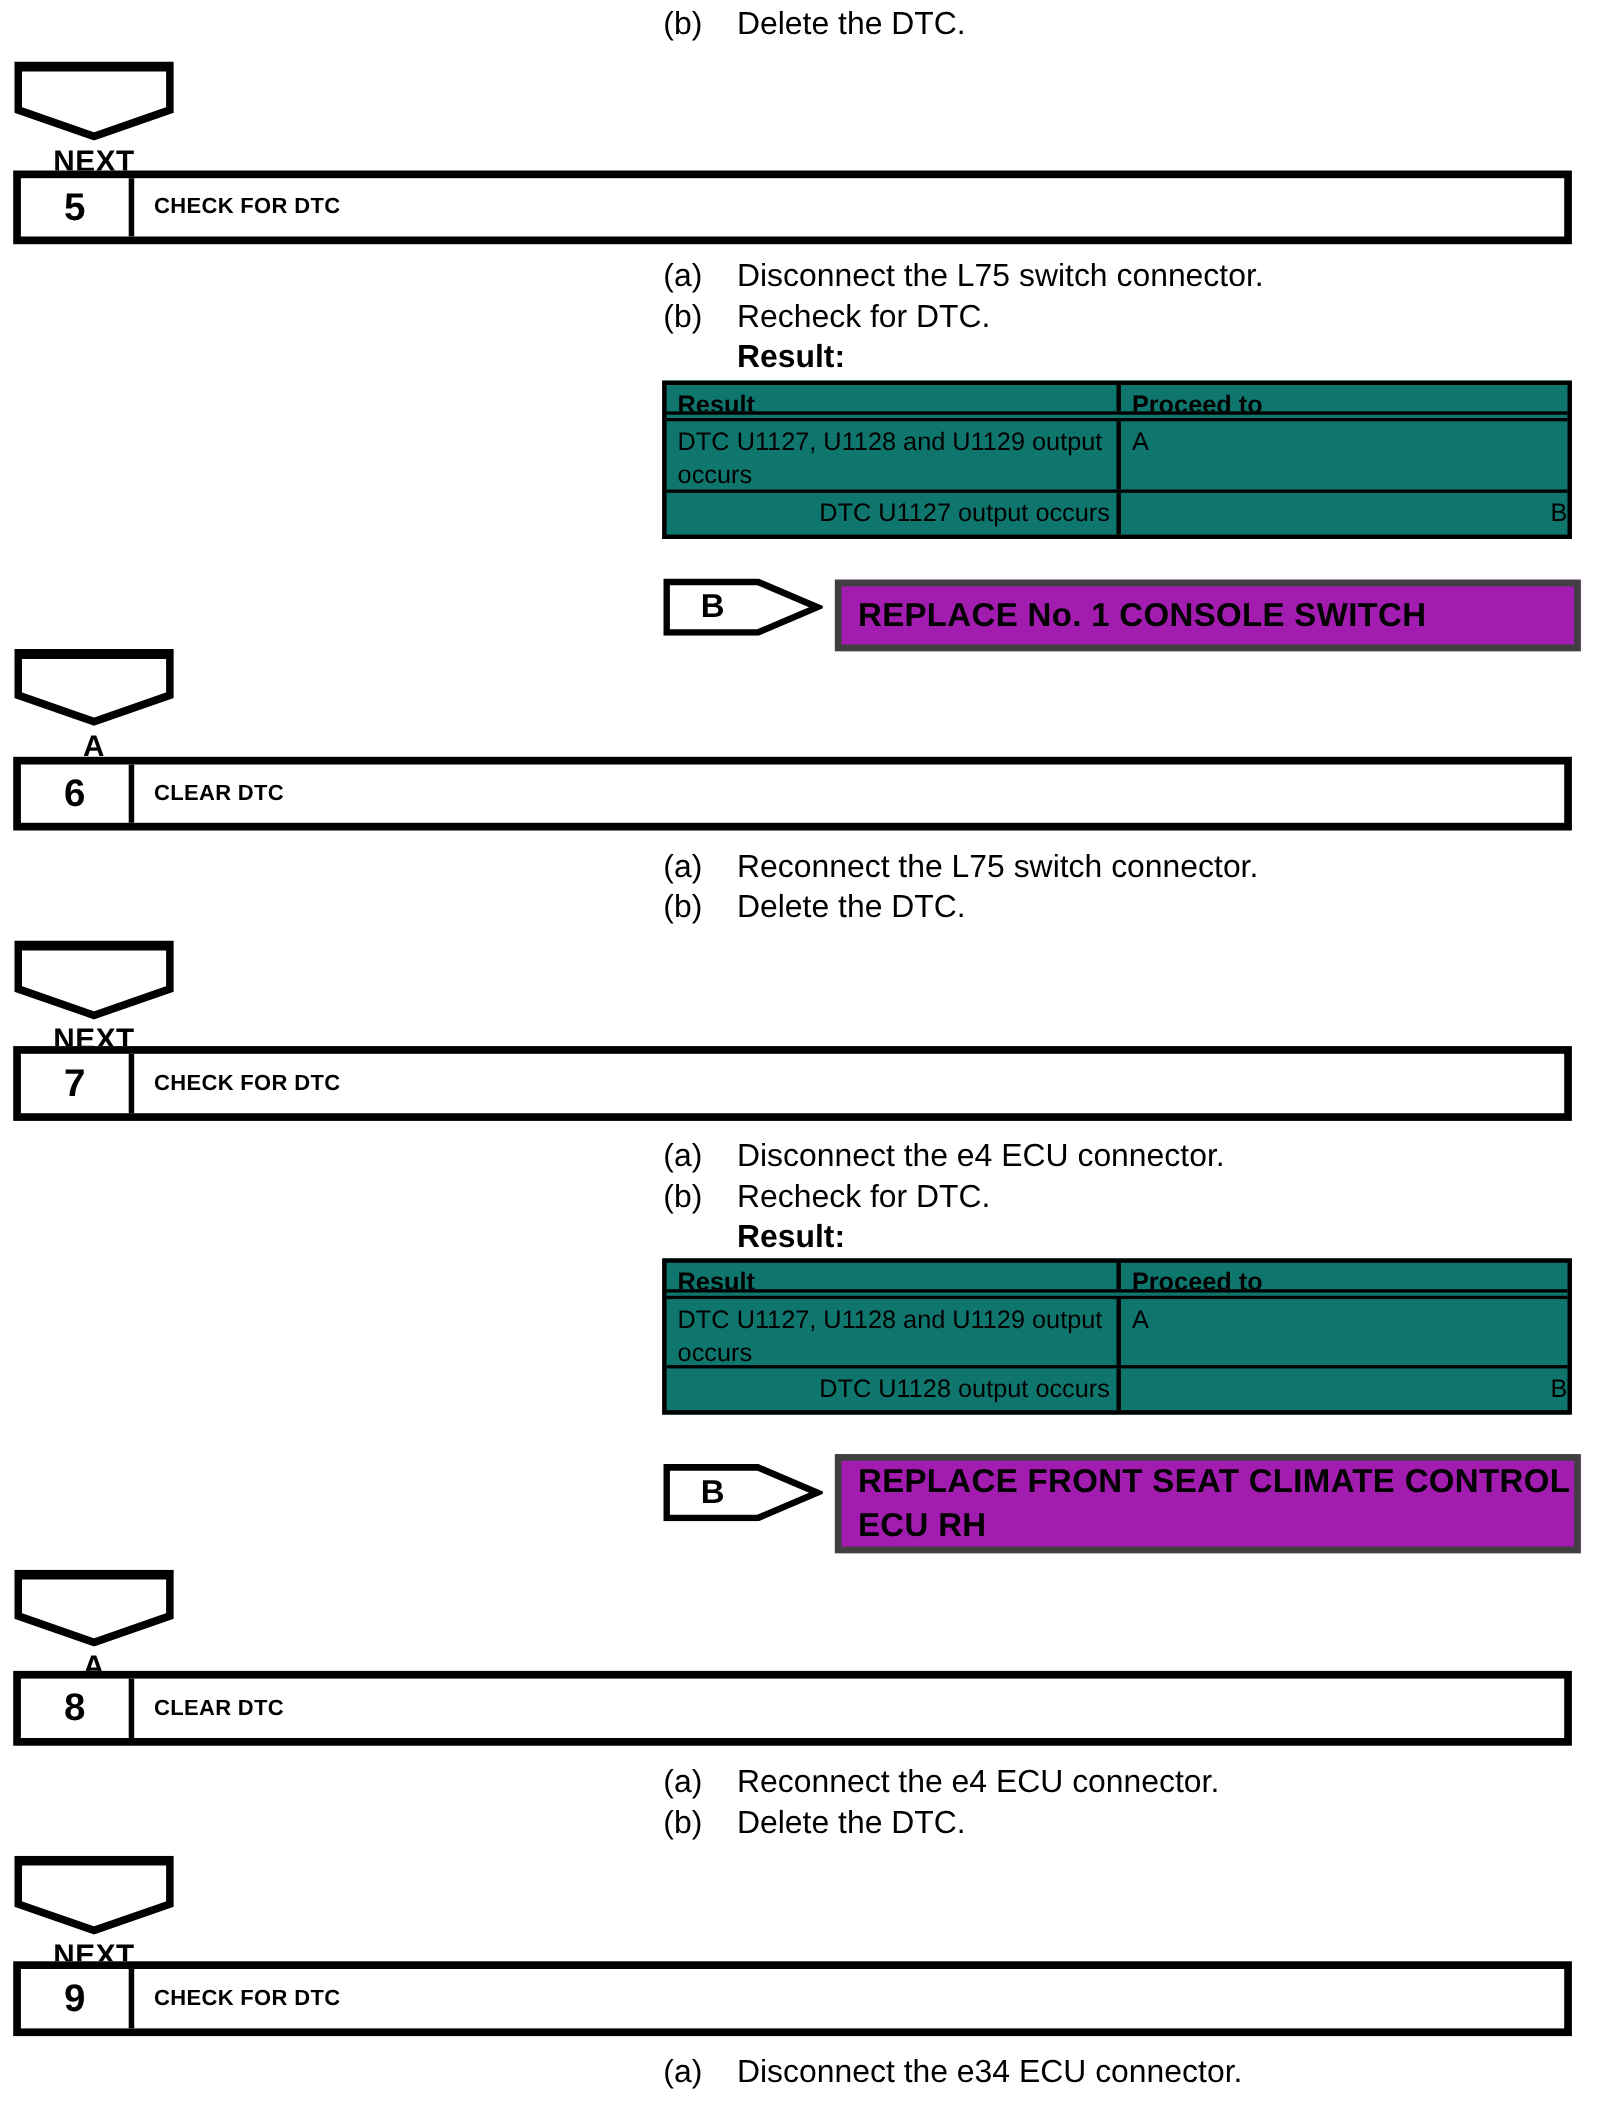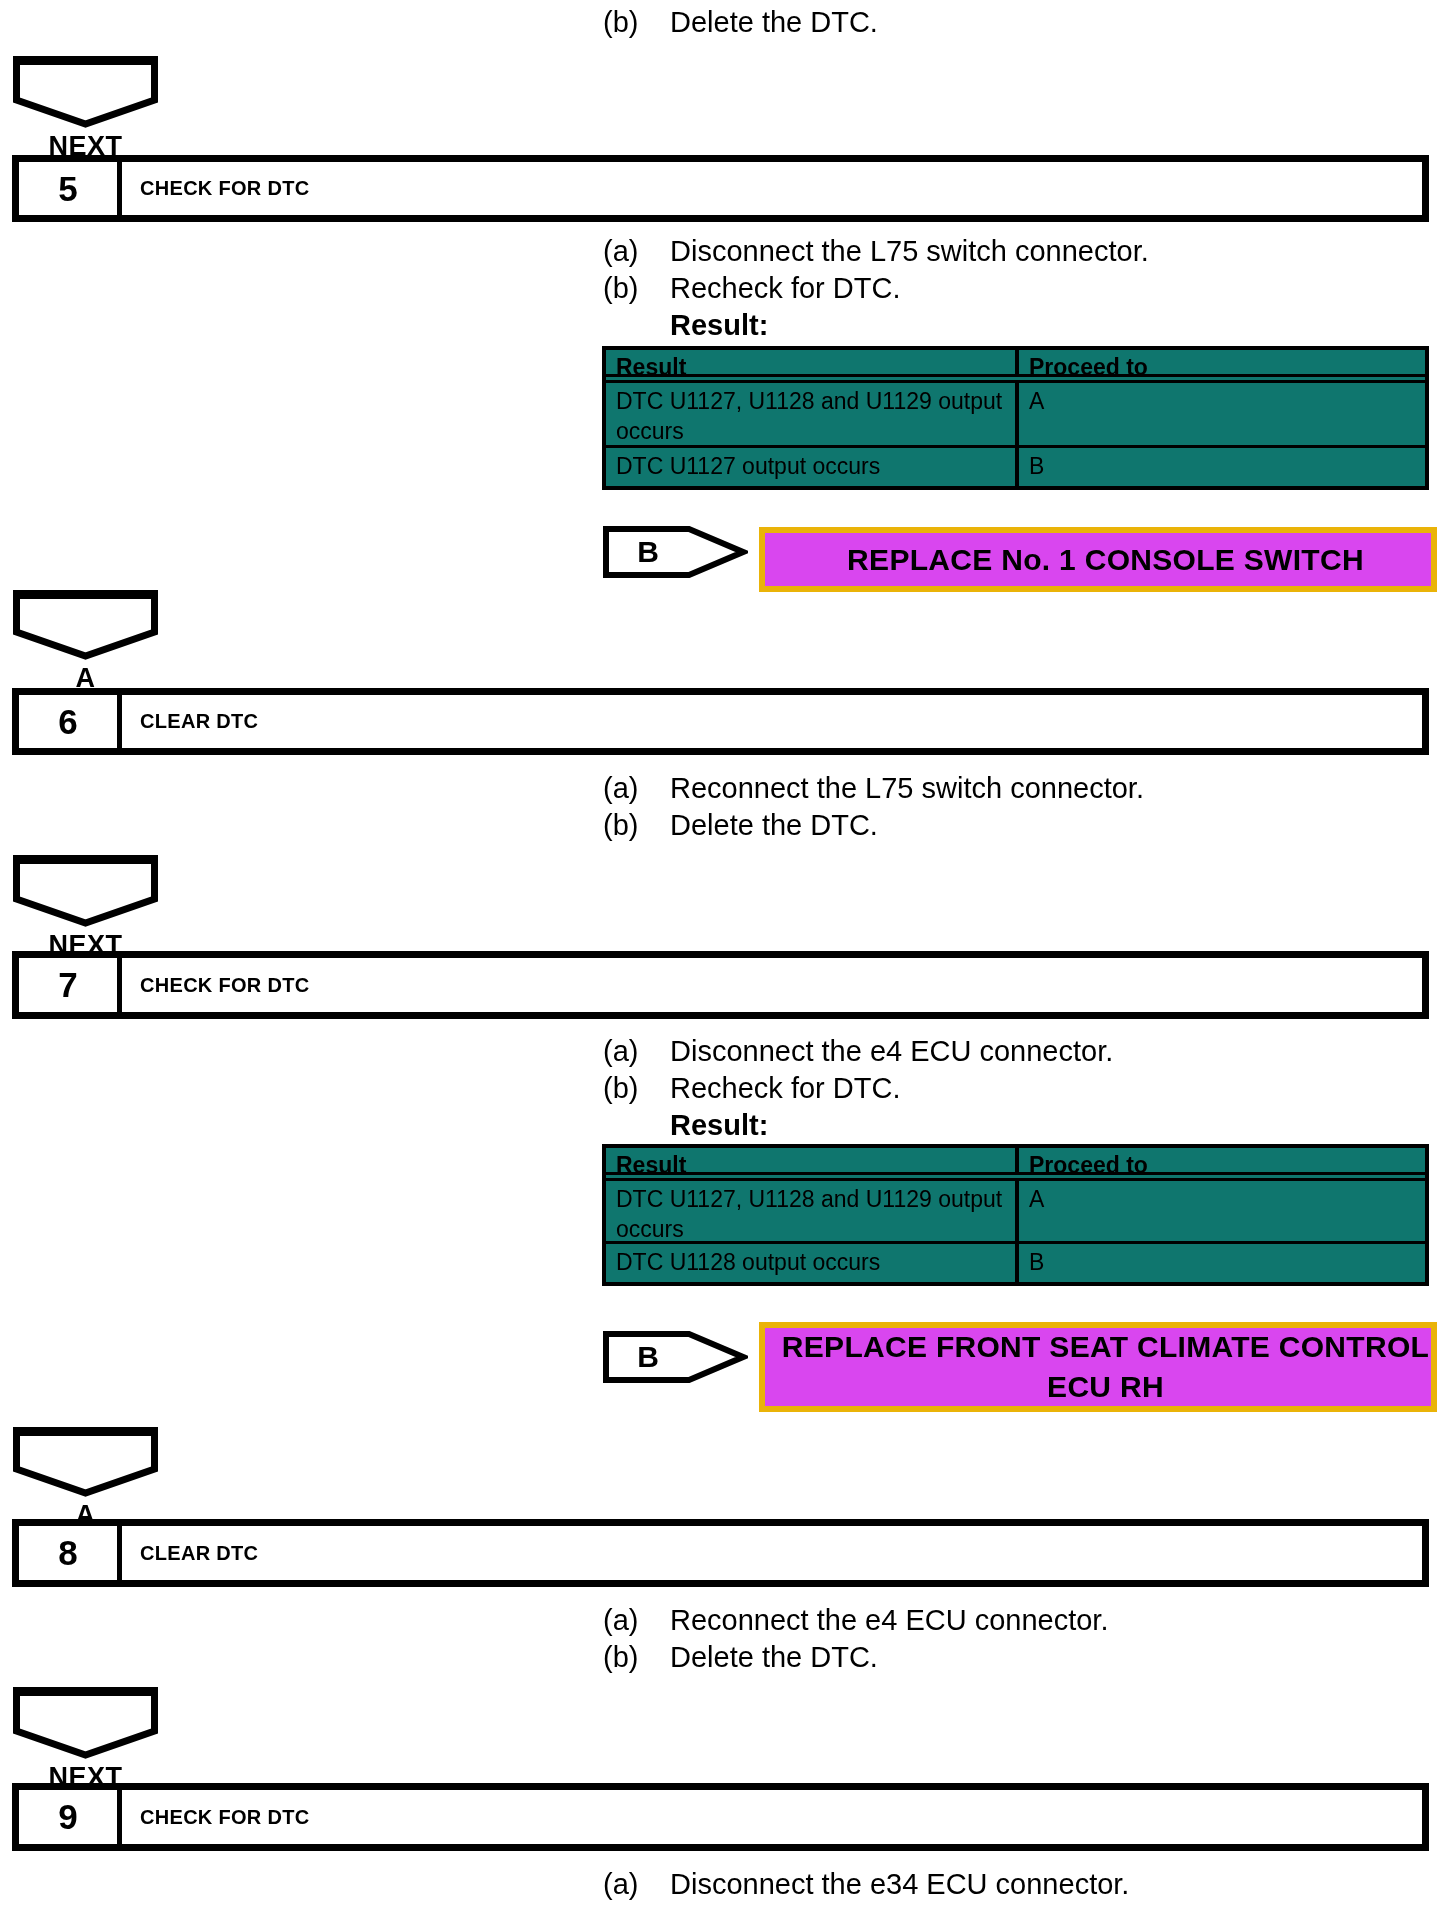--- a/index.html
+++ b/index.html
@@ -36,38 +36,38 @@
     font-size:23px;
   }
   .trow{display:flex;box-sizing:border-box;}
   .c1{box-sizing:border-box;width:413px;flex:none;border-right:4px solid #000;
       padding:3px 6px 0 10px;line-height:30px;overflow:hidden;}
   .c2{box-sizing:border-box;flex:1;padding:3px 0 11px 10px;line-height:30px;overflow:hidden;}
   .thead{font-weight:bold;border-bottom:9px double #000;height:33px;}
   .thead .c1,.thead .c2{padding-top:2px;}
   .r1{height:65px;border-bottom:3px solid #000;}
   .r1b{height:63px;border-bottom:3px solid #000;}
-  .r2{height:38px;}
+  .r2{height:38px;text-align:right;}
 
   
   .conn{display:block;}
   .conn svg{display:block;}
   .conn .lbl{
     position:absolute;display:flex;align-items:center;justify-content:center;
     font-weight:bold;
   }
   .pd-lbl{left:0;right:0;top:6;height:36px;font-size:27px;letter-spacing:.5px;}
   .pr-lbl{left:0;width:90px;top:0;height:52px;font-size:30px;}
 
   
   .action-box{
-    box-sizing:border-box;border:6px solid #eab308;background:#d946ef;
+    box-sizing:border-box;border:6px solid #404040;background:#a21caf;
     display:flex;flex-direction:column;justify-content:center;
     padding-left:15px;font-weight:bold;font-size:30px;line-height:40px;
-    letter-spacing:.3px;white-space:nowrap;text-align:center;
+    letter-spacing:.3px;white-space:nowrap;
   }
 </style>
 </head>
 <body>
 
 <div class="page">
 
   <div class="abs items" style="left:603px;top:4px;">
     <div class="item">
       <span class="marker">(b)</span>

